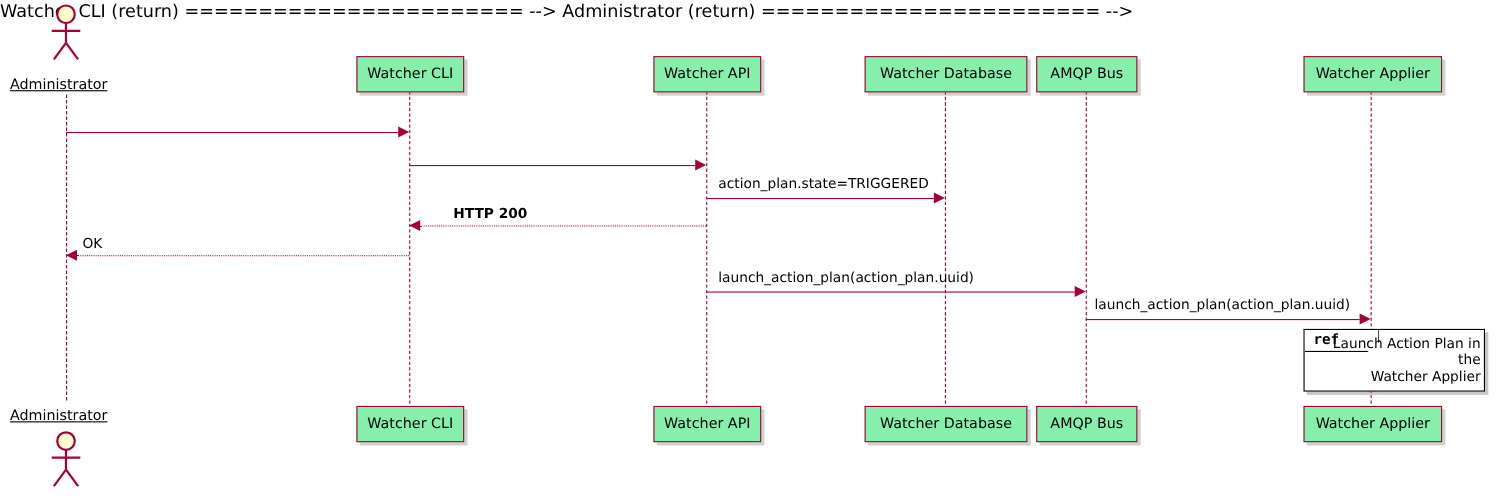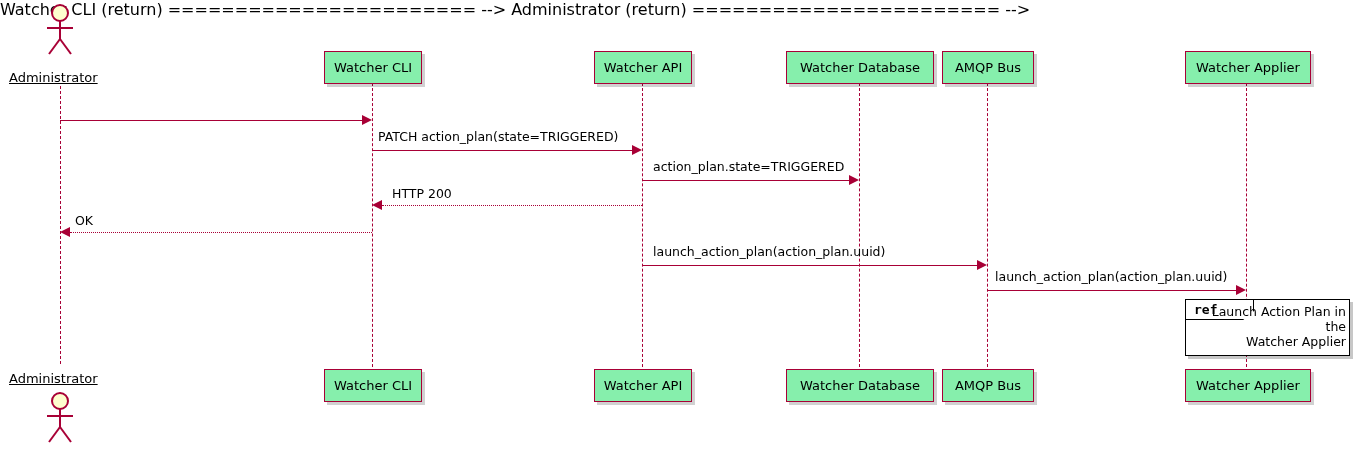--- a/index.html
+++ b/index.html
@@ -115,31 +115,30 @@
     </div>
   <div class="pbox" style="left:1185px;top:369px; width:124px; height:31px;">
       <span>Watcher Applier</span>
     </div>
 
   
   <div class="msg-line" style="left:60px; top:120px; width:302px;"></div>
   <div class="arrowhead right" style="left:362px; top:115px;"></div>
 
   
-  <div class="msg-label" style="left:378px; top:131px;">PATCH action_plan(state=TRIGGERED)</div>
   <div class="msg-line" style="left:372px; top:150px; width:260px;"></div>
   <div class="arrowhead right" style="left:632px; top:145px;"></div>
 
   
   <div class="msg-label" style="left:653px; top:161px;">action_plan.state=TRIGGERED</div>
   <div class="msg-line" style="left:642px; top:180px; width:207px;"></div>
   <div class="arrowhead right" style="left:849px; top:175px;"></div>
 
    Watcher CLI (return) ======================= --&gt;
-  <div class="msg-label" style="left:392px; top:188px;">HTTP 200</div>
+  <div class="msg-label" style="left:412px; top:188px;font-weight:bold;">HTTP 200</div>
   <div class="msg-line dotted" style="left:382px; top:205px; width:260px;"></div>
   <div class="arrowhead left" style="left:372px; top:200px;"></div>
 
    Administrator (return) ======================= --&gt;
   <div class="msg-label" style="left:75px; top:215px;">OK</div>
   <div class="msg-line dotted" style="left:70px; top:232px; width:302px;"></div>
   <div class="arrowhead left" style="left:60px; top:227px;"></div>
 
   
   <div class="msg-label" style="left:653px; top:246px;">launch_action_plan(action_plan.uuid)</div>

